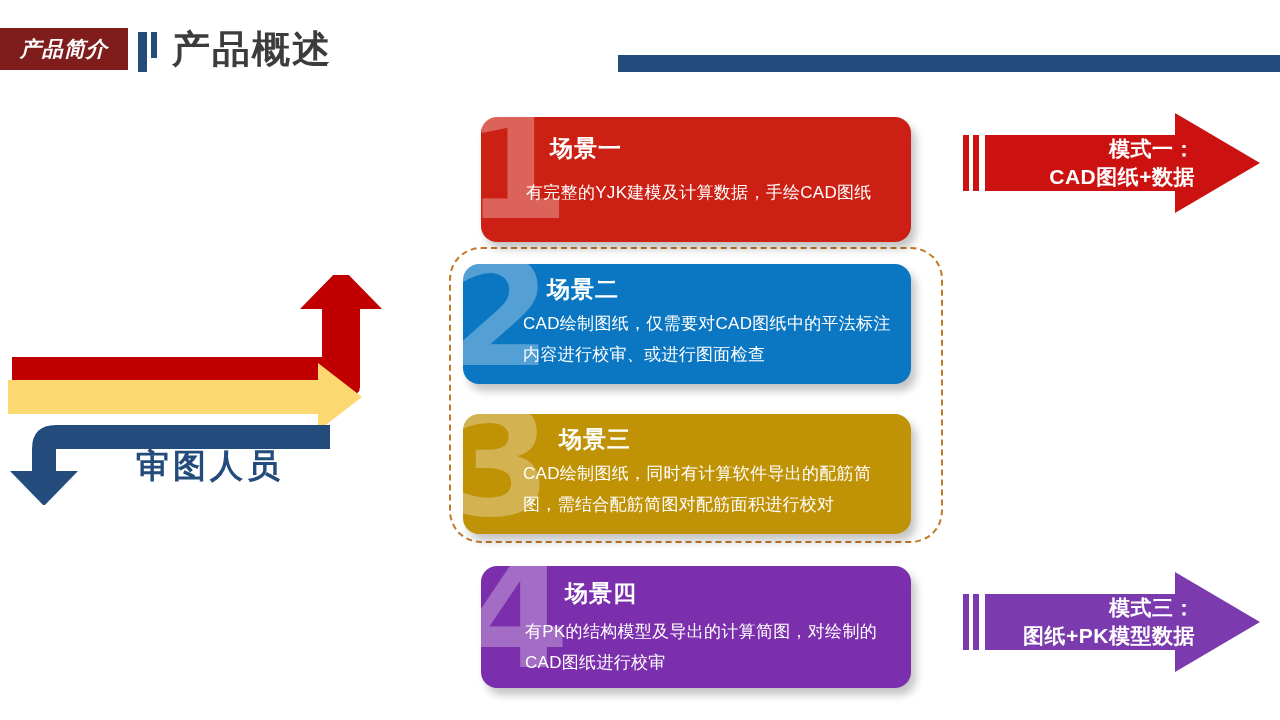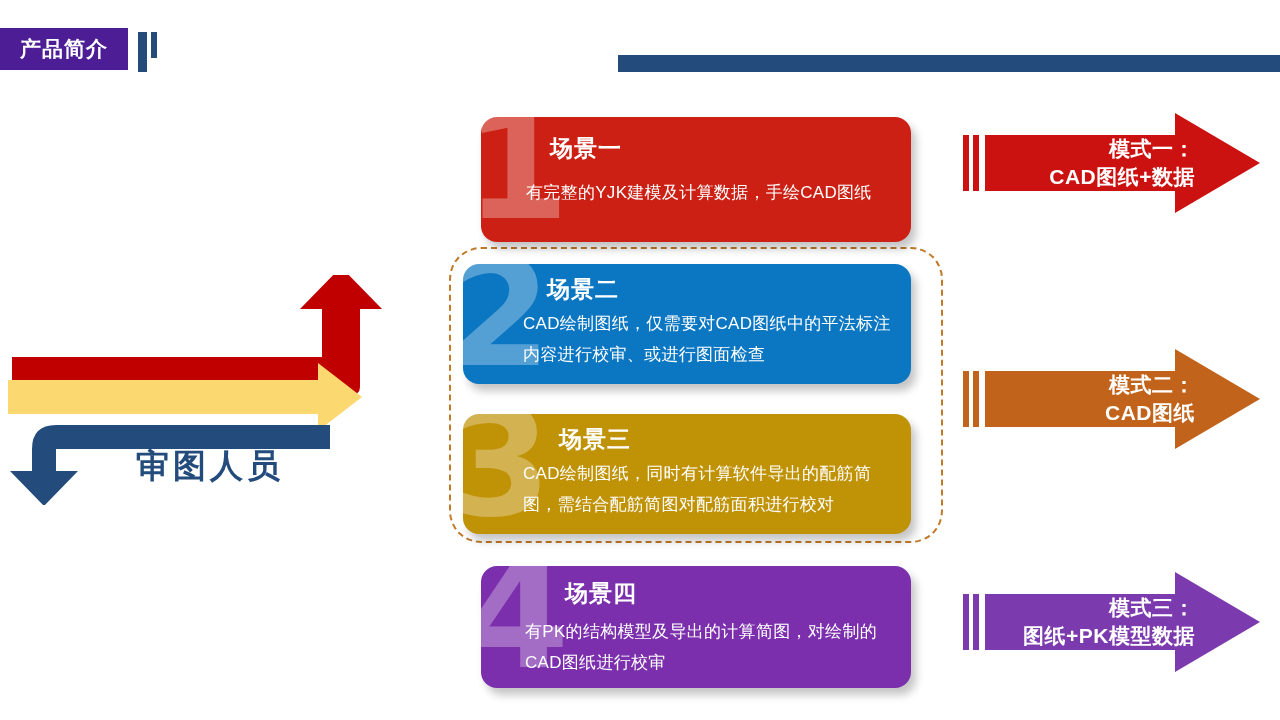--- a/index.html
+++ b/index.html
@@ -8,21 +8,21 @@
     background:#ffffff;
     font-family:"Liberation Sans","DejaVu Sans",sans-serif;
     overflow:hidden;
     position:relative;
   }
   #slide{position:relative;width:1280px;height:720px;}
 
   
   .hdr-tab{
     position:absolute;left:0;top:28px;width:128px;height:42px;
-    background:#4c1d95;display:flex;align-items:center;justify-content:center;
+    background:#7f1d1d;display:flex;align-items:center;justify-content:center;font-style:italic;
   }
   .hdr-tab span{
     color:#ffffff;font-size:21px;font-weight:bold;letter-spacing:1px;
   }
   .hdr-bars{position:absolute;left:138px;top:32px;height:40px;width:26px;}
   .hdr-bars i{position:absolute;top:0;background:#234C7D;display:block;}
   .hdr-bars i.b1{left:0;width:9px;height:40px;}
   .hdr-bars i.b2{left:13px;width:6px;height:26px;}
   .hdr-title{
     position:absolute;left:172px;top:26px;
@@ -109,20 +109,21 @@
 
 <div id="slide">
 
   <div class="hdr-tab">
     <span>产品简介</span>
   </div>
   <div class="hdr-bars">
     <i class="b1"></i>
       <i class="b2"></i>
   </div>
+  <div class="hdr-title">产品概述</div>
   <div class="hdr-rule"></div>
 
   <svg class="arrow-svg" viewBox="0 0 400 230" width="400" height="230">
 
     <path d="M12,62 L12,94 L322,94 L322,46 L300,46 L341,4 L382,46 L360,46 L360,124 Q360,132 350,132 L12,132 Z" transform="translate(0,-12)" fill="#C00000"></path>
 
     <path d="M8,105 L318,105 L318,88 L362,122 L318,156 L318,139 L8,139 Z" fill="#FCD870"></path>
 
     <path d="M330,150 L330,186 L58,186 Q44,186 44,200 L44,218 L66,218 L44,226 L22,218 L44,218 L44,200 Q44,186 58,186 Z" fill="none"></path>
     <path d="M330,150 L56,150 Q32,150 32,174 L32,196 L10,196 L44,231 L78,196 L56,196 L56,174 L330,174 Z" fill="#234C7D"></path>
@@ -161,31 +162,20 @@
       <rect x="0" y="22" width="6" height="56" fill="#CC1111"></rect>
       <rect x="10" y="22" width="6" height="56" fill="#CC1111"></rect>
       <path d="M22,22 L212,22 L212,0 L297,50 L212,100 L212,78 L22,78 Z" fill="#CC1111"></path>
     </svg>
     <div class="mtext">
       <span>模式一：</span>
       <span>CAD图纸+数据</span>
     </div>
   </div>
 
-  <div class="modearrow" id="mode2">
-    <svg viewBox="0 0 297 100" width="297" height="100">
-      <rect x="0" y="22" width="6" height="56" fill="#C2631C"></rect>
-      <rect x="10" y="22" width="6" height="56" fill="#C2631C"></rect>
-      <path d="M22,22 L212,22 L212,0 L297,50 L212,100 L212,78 L22,78 Z" fill="#C2631C"></path>
-    </svg>
-    <div class="mtext">
-      <span>模式二：</span>
-      <span>CAD图纸</span>
-    </div>
-  </div>
 
   <div class="modearrow" id="mode3">
     <svg viewBox="0 0 297 100" width="297" height="100">
       <rect x="0" y="22" width="6" height="56" fill="#7B3AAD"></rect>
       <rect x="10" y="22" width="6" height="56" fill="#7B3AAD"></rect>
       <path d="M22,22 L212,22 L212,0 L297,50 L212,100 L212,78 L22,78 Z" fill="#7B3AAD"></path>
     </svg>
     <div class="mtext">
       <span>模式三：</span>
       <span>图纸+PK模型数据</span>

